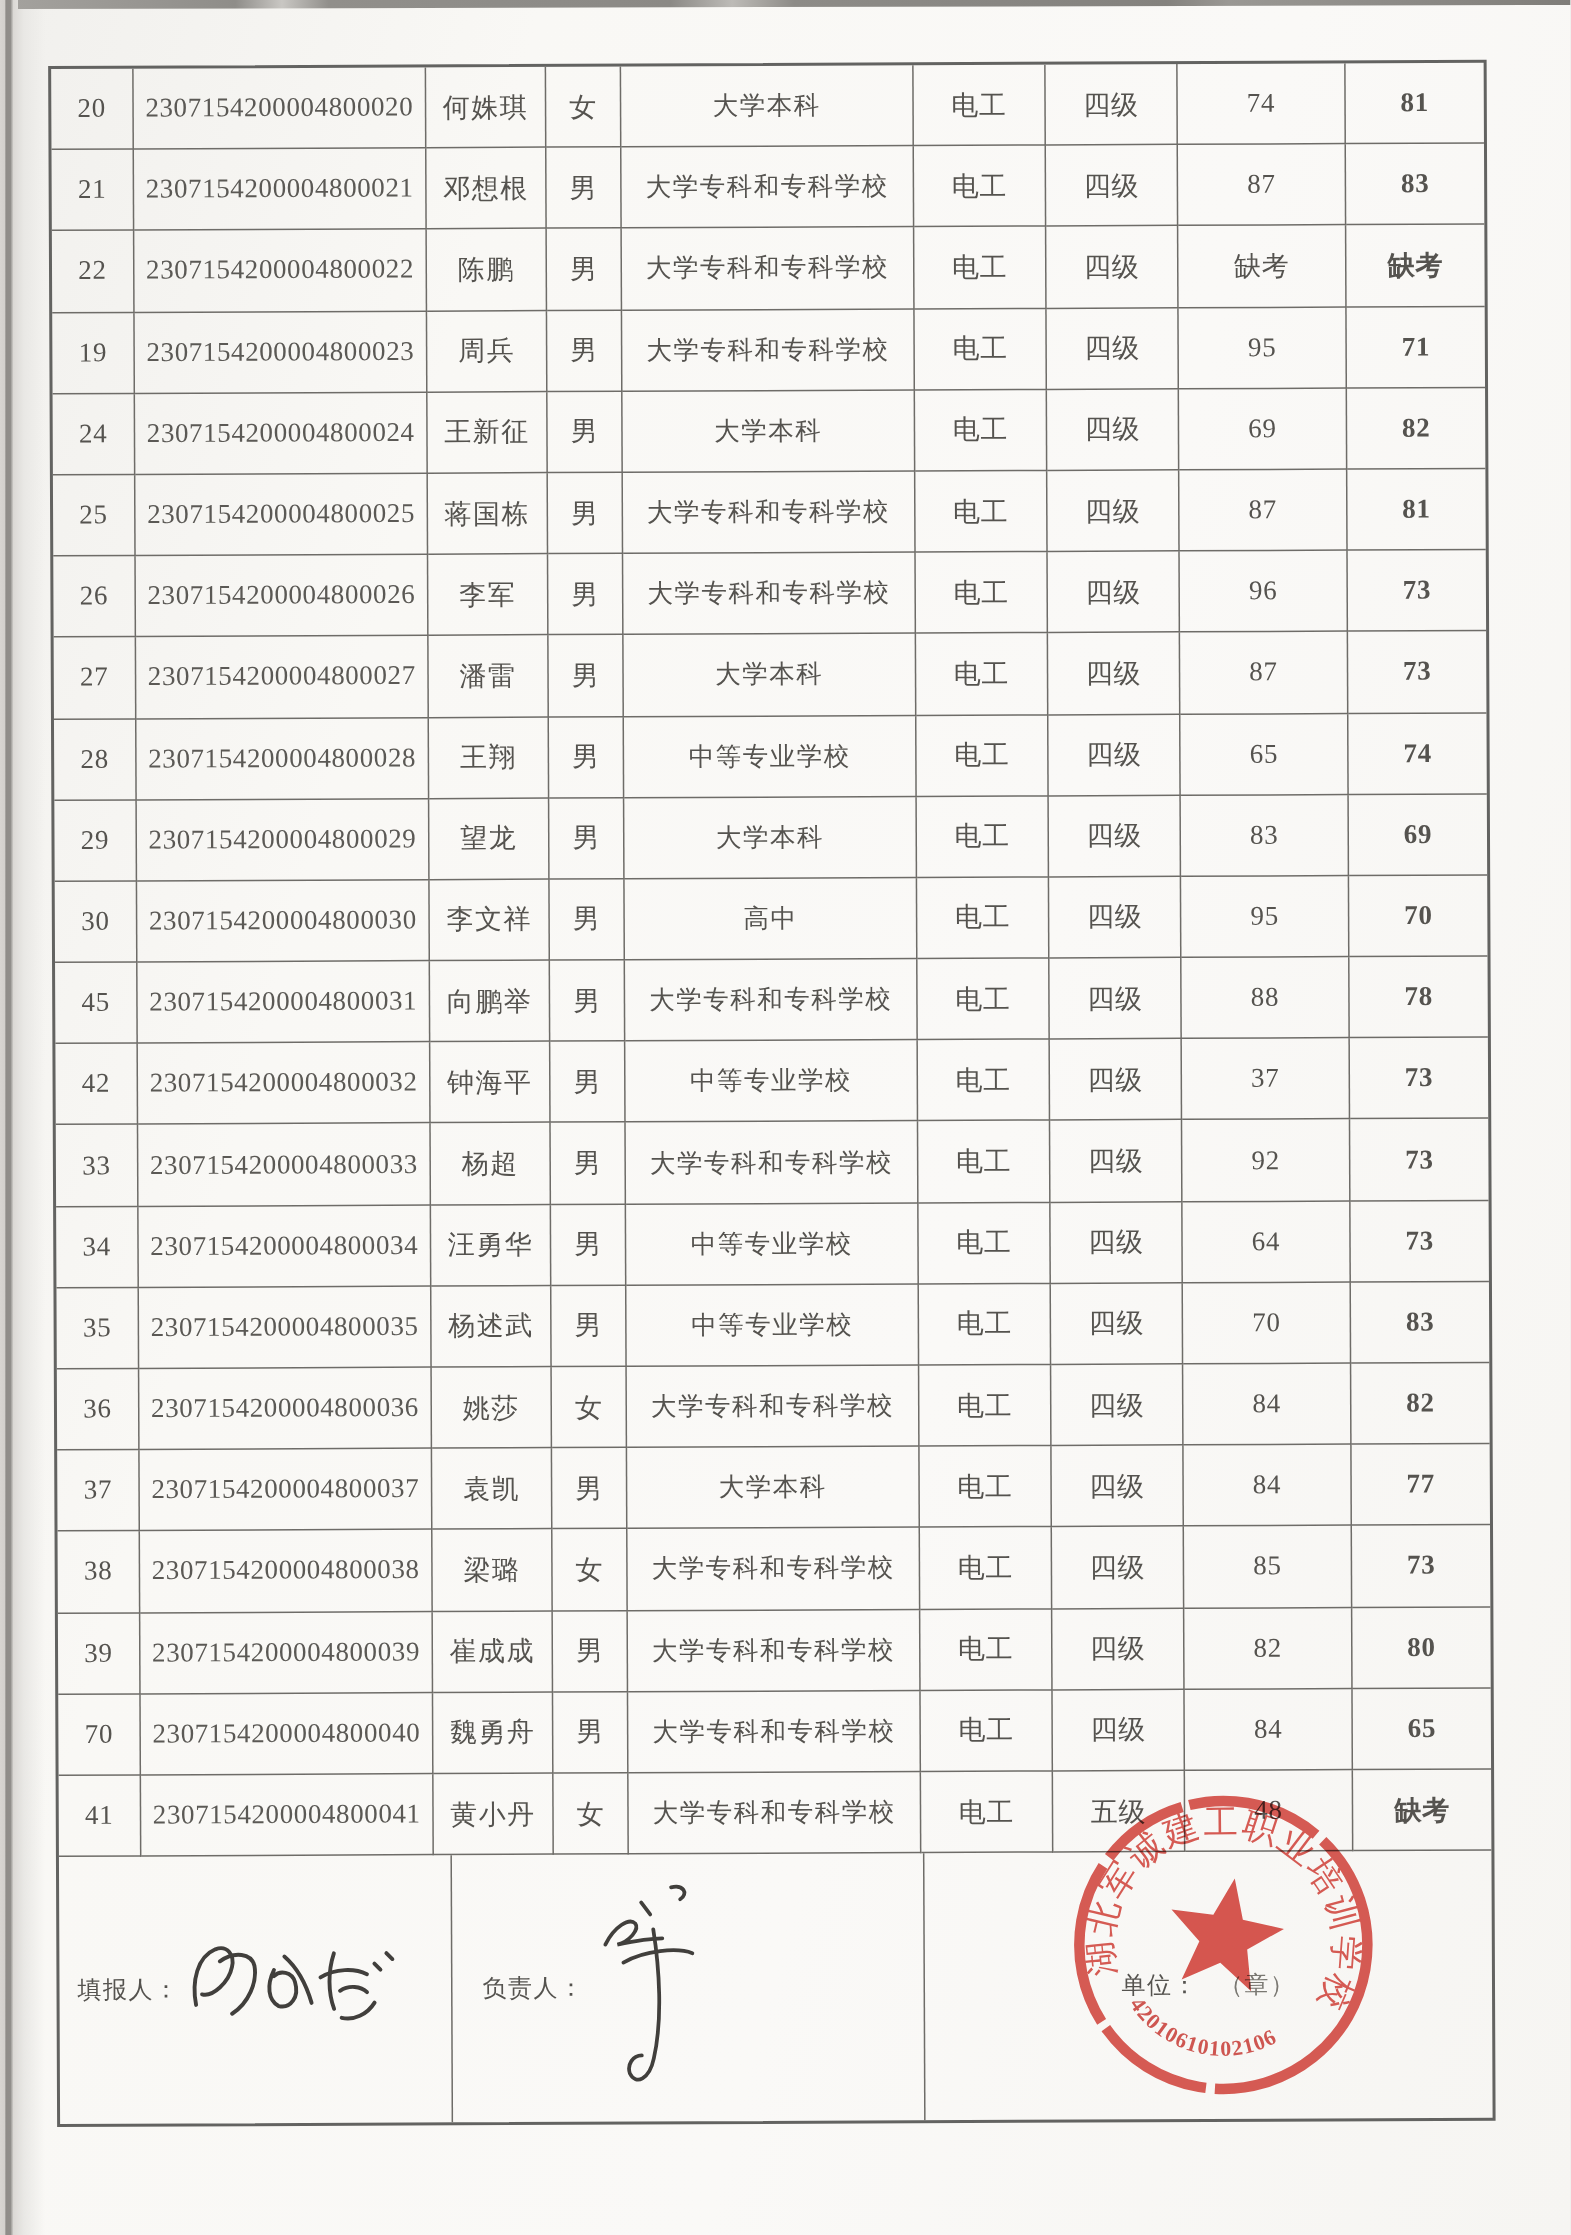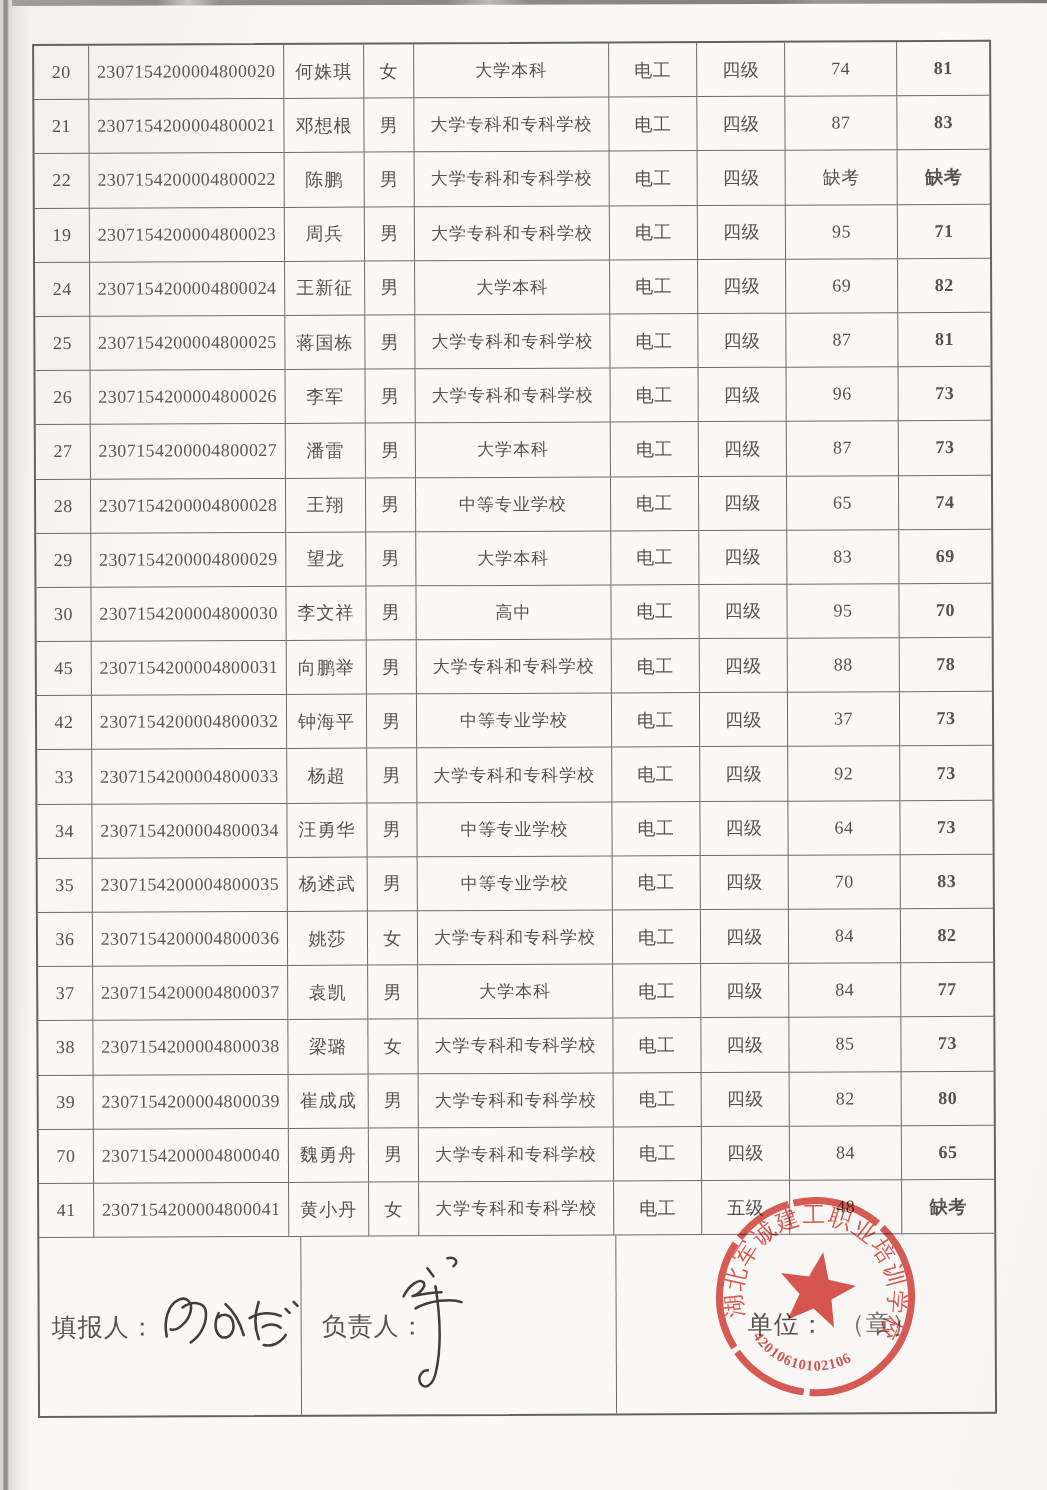--- a/index.html
+++ b/index.html
@@ -54,21 +54,21 @@
   
   .sigrow{
     display:grid;grid-template-columns:262px 315px 378px;
     height:178px;
   }
   .sigcell{
     position:relative;border-right:1.4px solid #6e6c68;
     display:flex;align-items:center;
   }
   .sigcell:last-child{border-right:none;}
-  .label{font-size:25px;color:#55534f;letter-spacing:1px;white-space:nowrap;}
+  .label{font-size:16px;color:#55534f;letter-spacing:1px;white-space:nowrap;}
   .sigcell.filler{padding-left:12px;}
   .sigcell.manager{padding-left:20px;}
   .sigcell.unit{padding-left:131px;}
   .seal-hint{color:#7a7872;margin-left:14px;}
   .sig{flex:0 0 auto;}
   .sig1{margin-left:4px;margin-top:-6px;}
   .sig2{position:absolute;left:92px;top:14px;}
   
   .stamp{
     position:absolute;left:711px;top:1195px;width:210px;height:210px;

